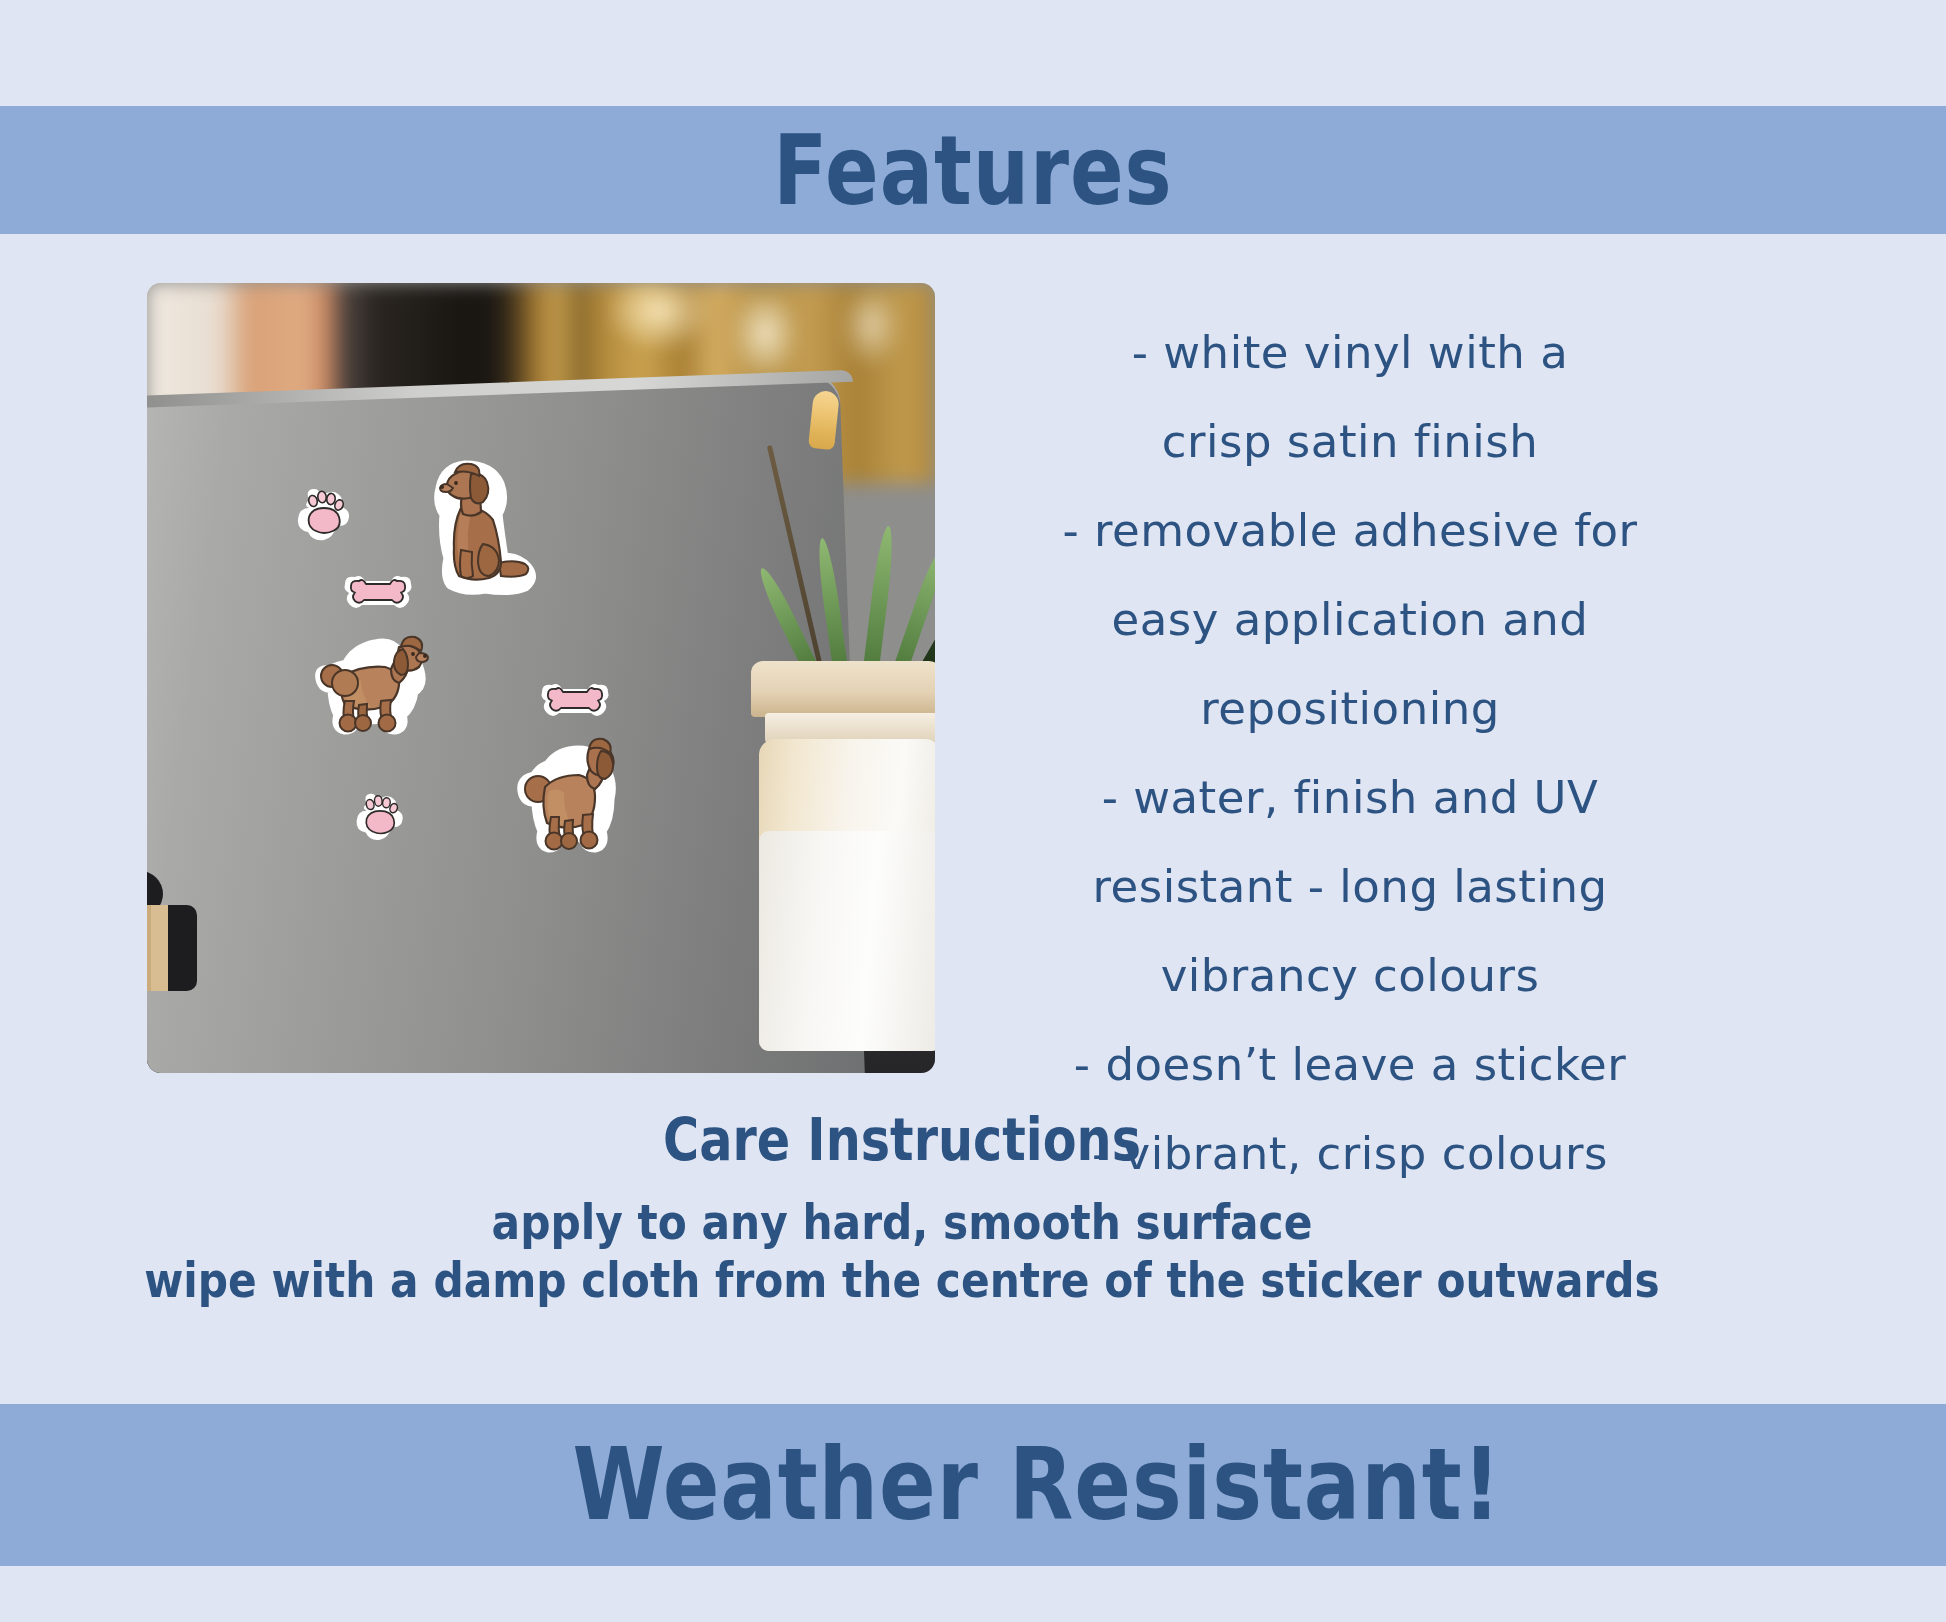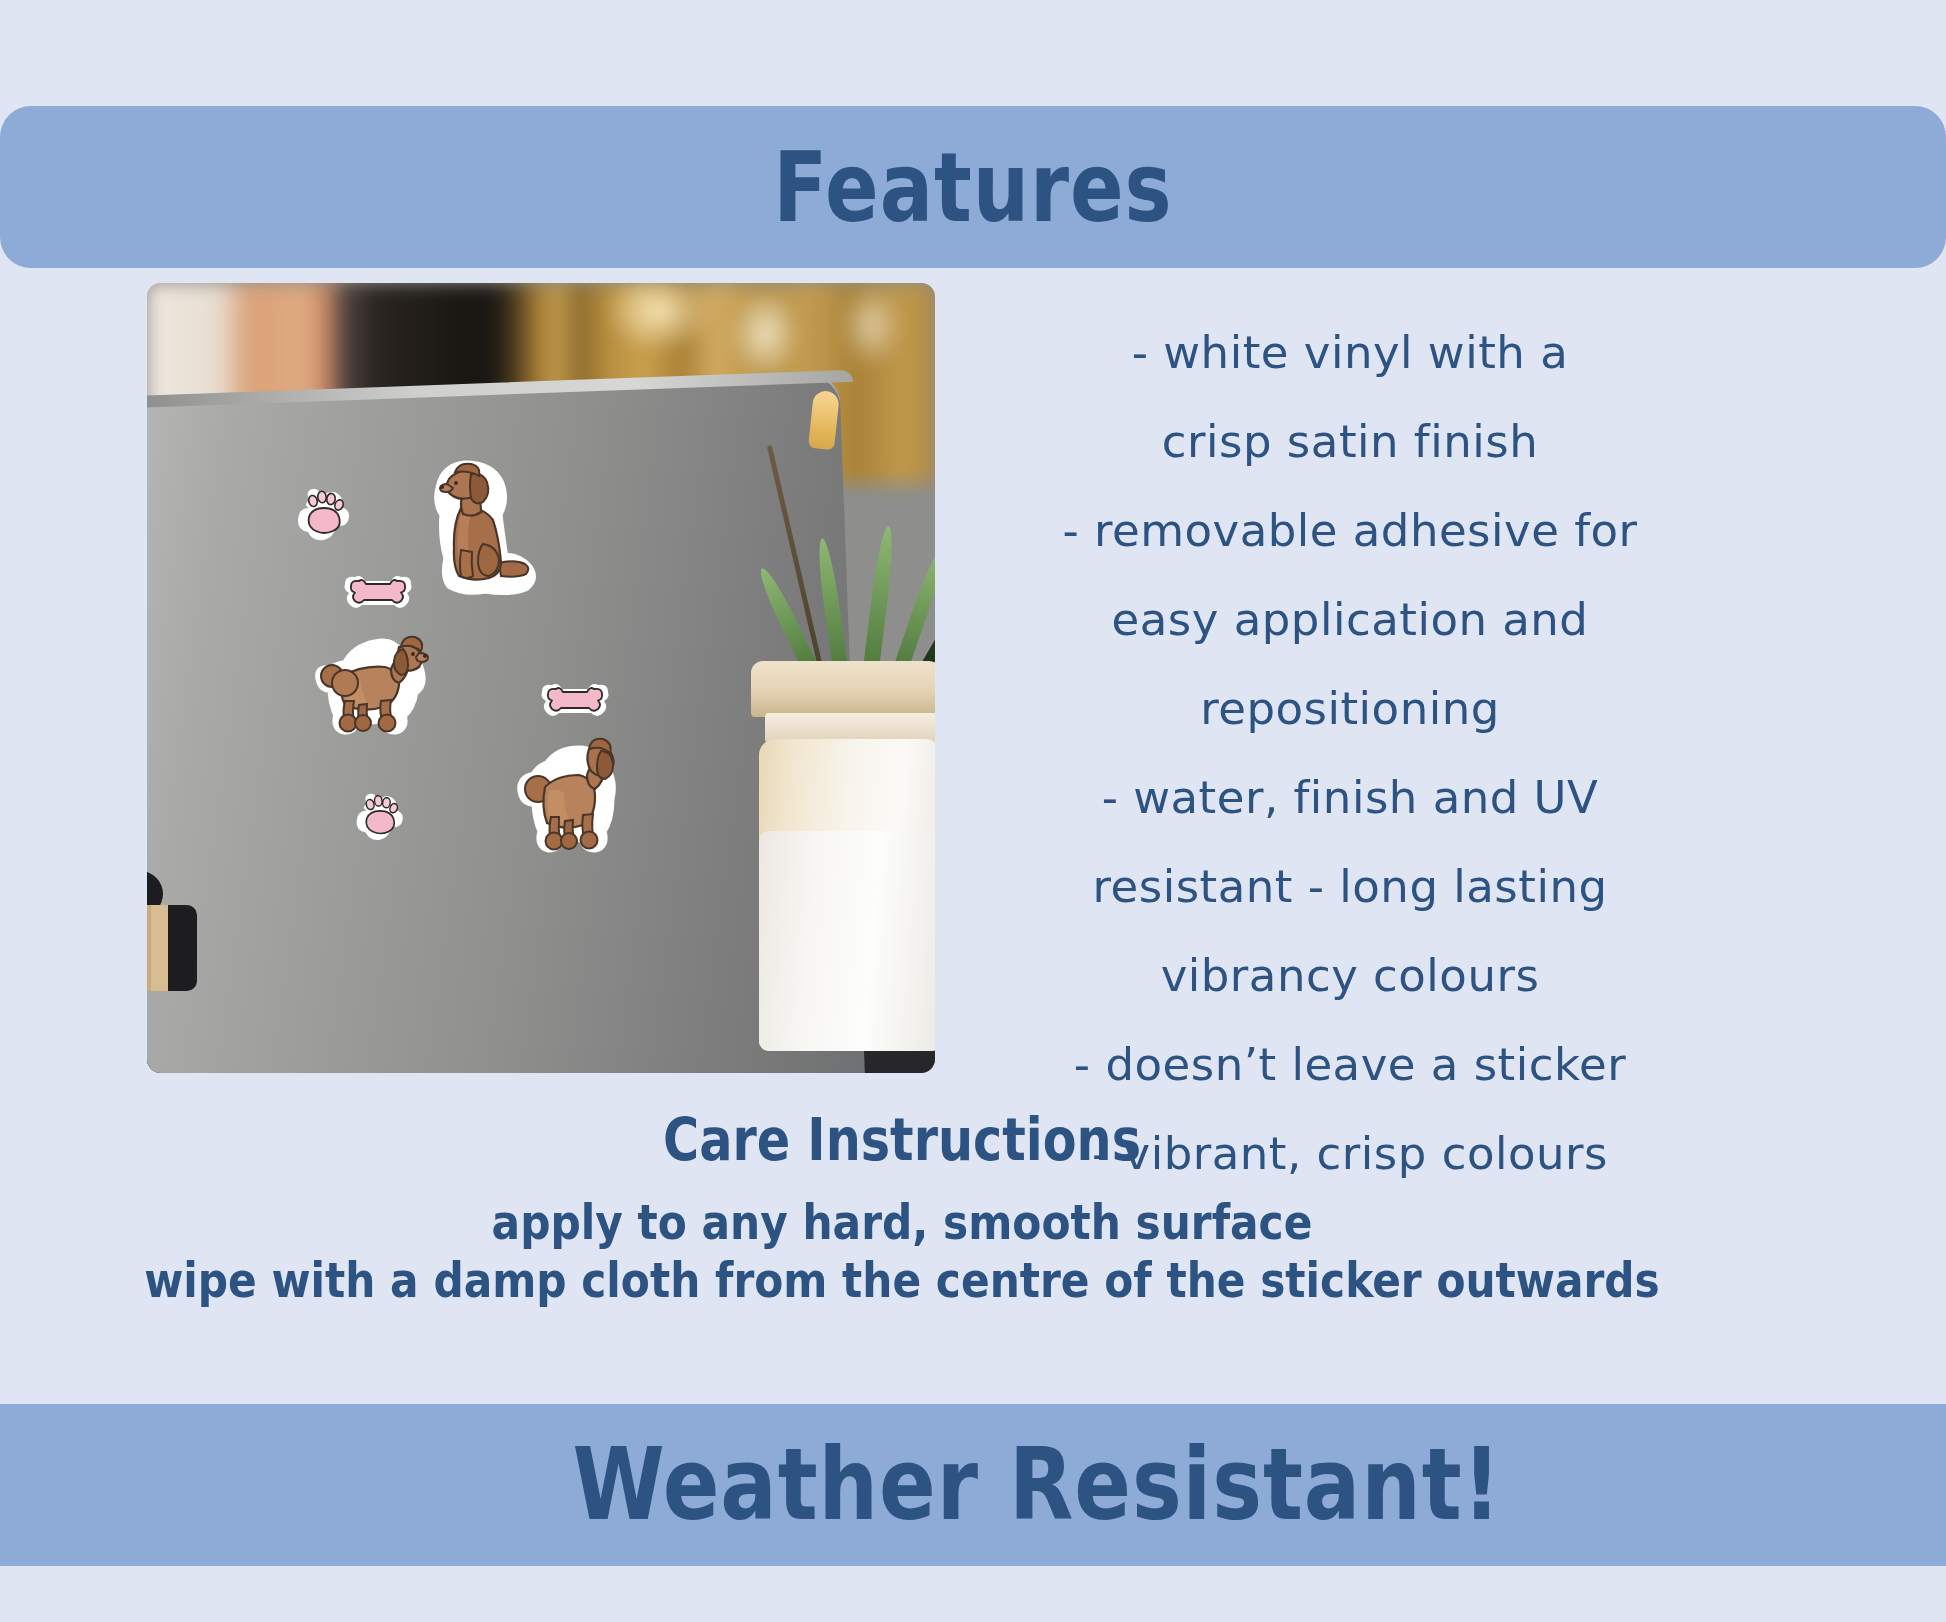--- a/index.html
+++ b/index.html
@@ -20,23 +20,22 @@
   .banner {
     position: absolute;
     left: 0;
     width: 1946px;
     background: #8dabd6;
     display: flex;
     align-items: center;
   }
   .banner-top {
     top: 106px;
-    height: 162px;
+    height: 128px;
     justify-content: center;
-    border-radius: 31px;
   }
   .banner-bottom {
     top: 1375px;
     height: 162px;
     justify-content: flex-start;
     padding-left: 548px;
     box-sizing: border-box;
     margin-top: 29px;
   }
   .banner-title {

